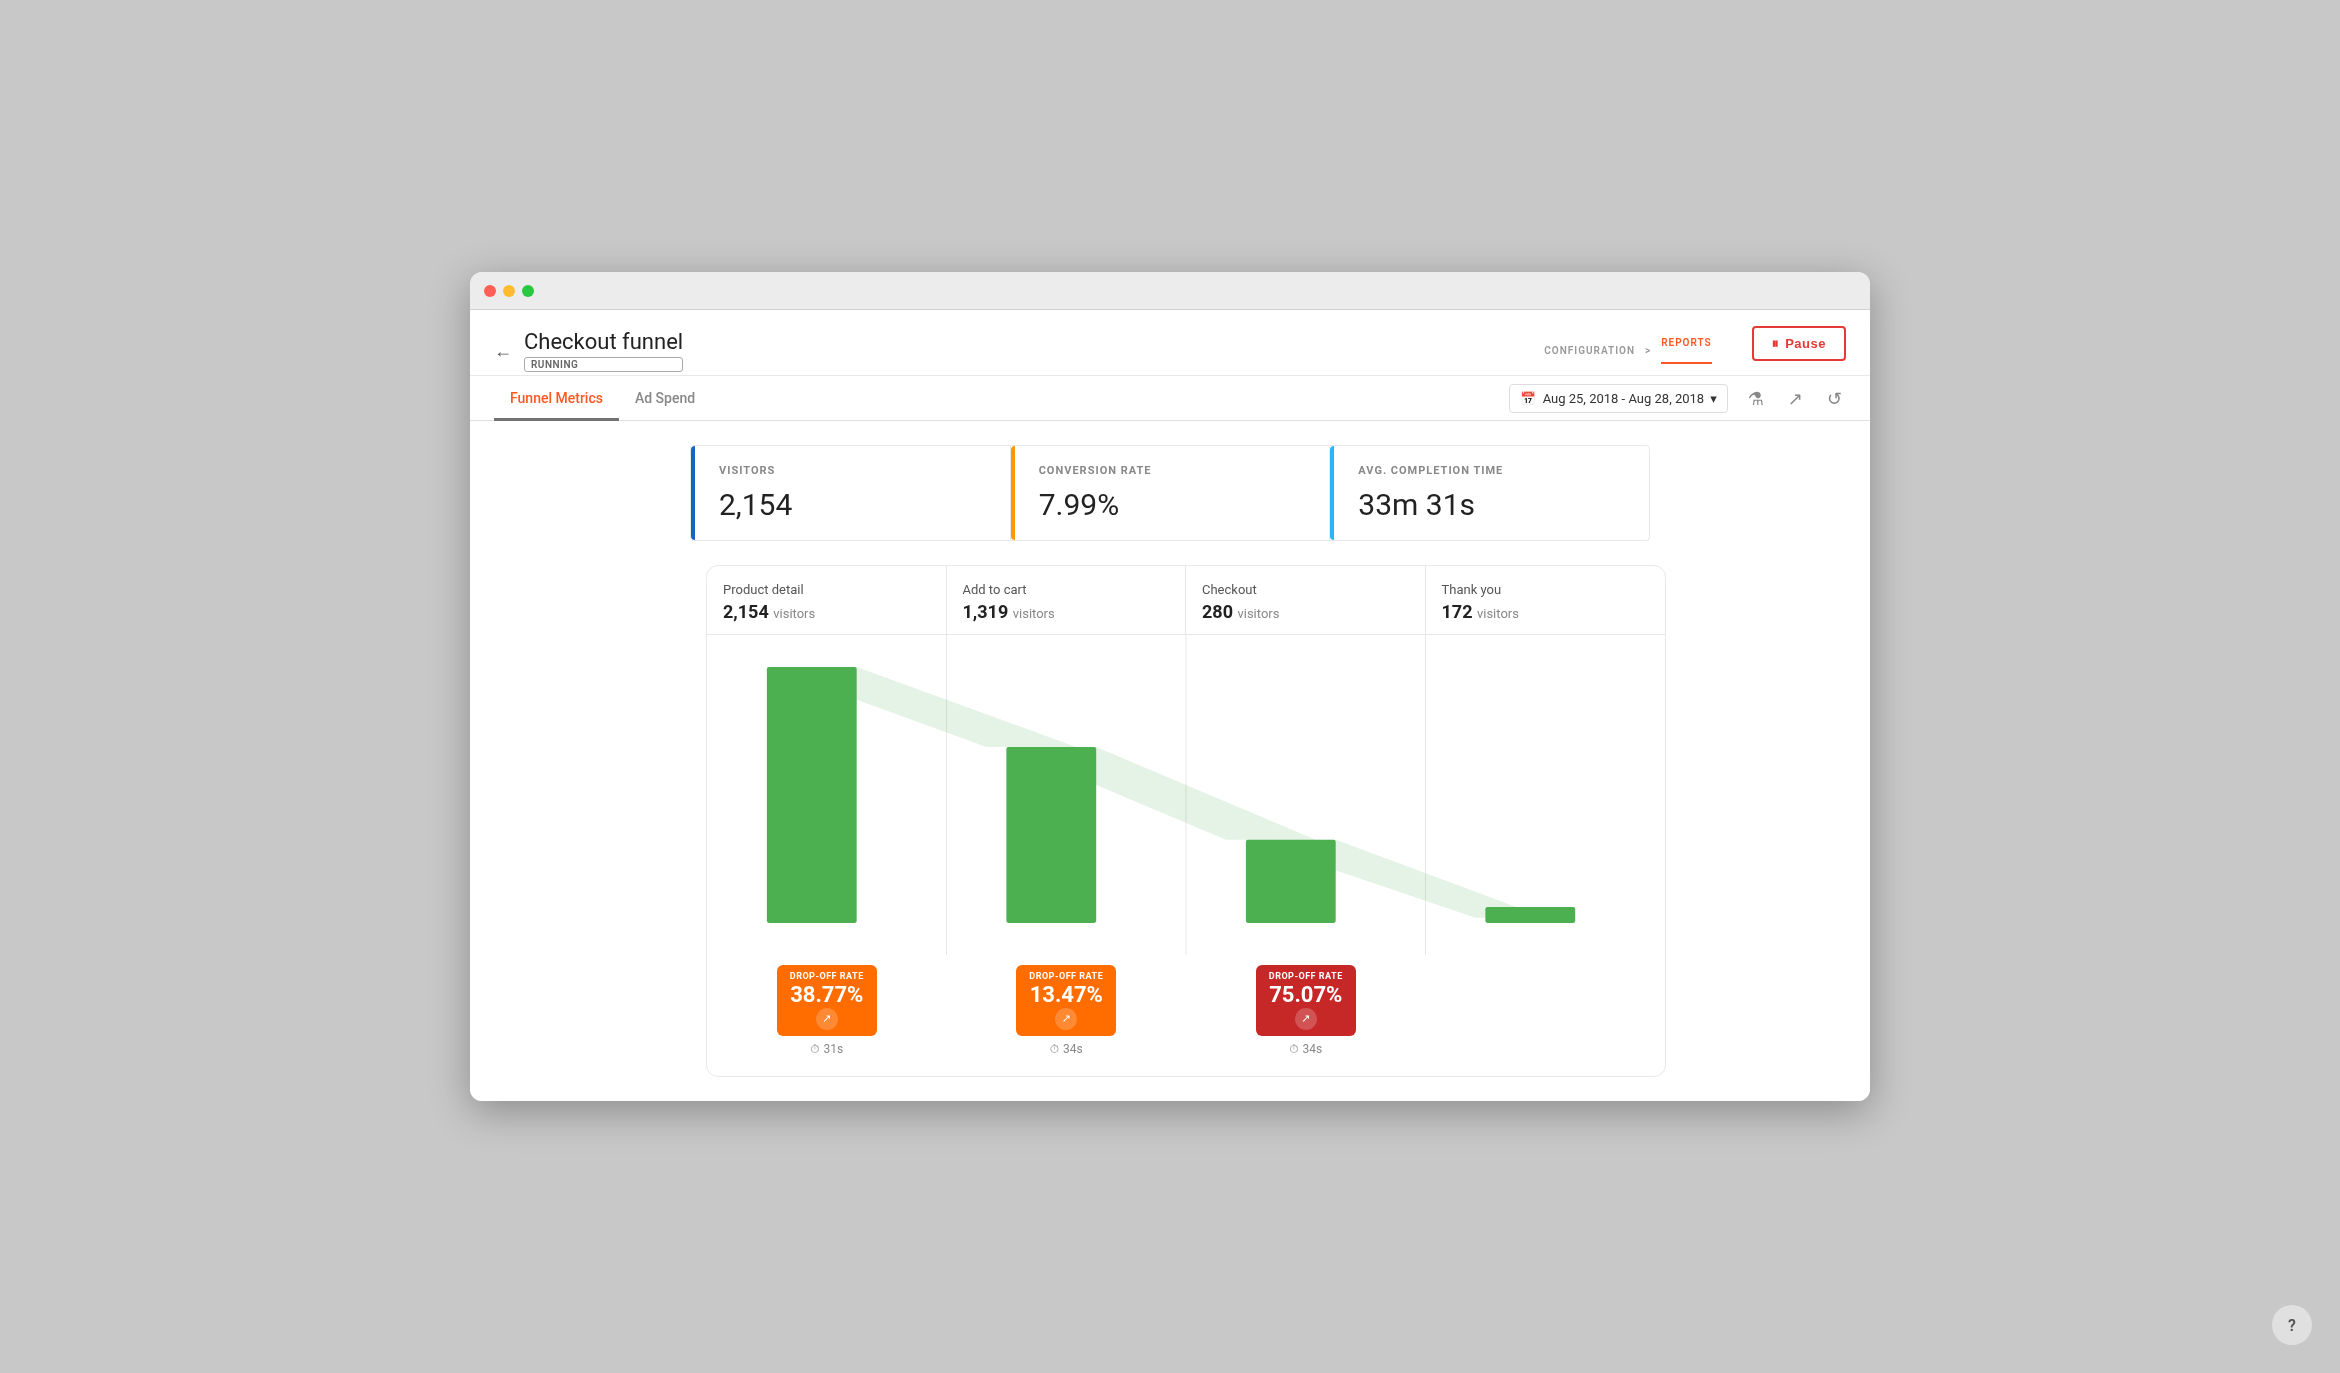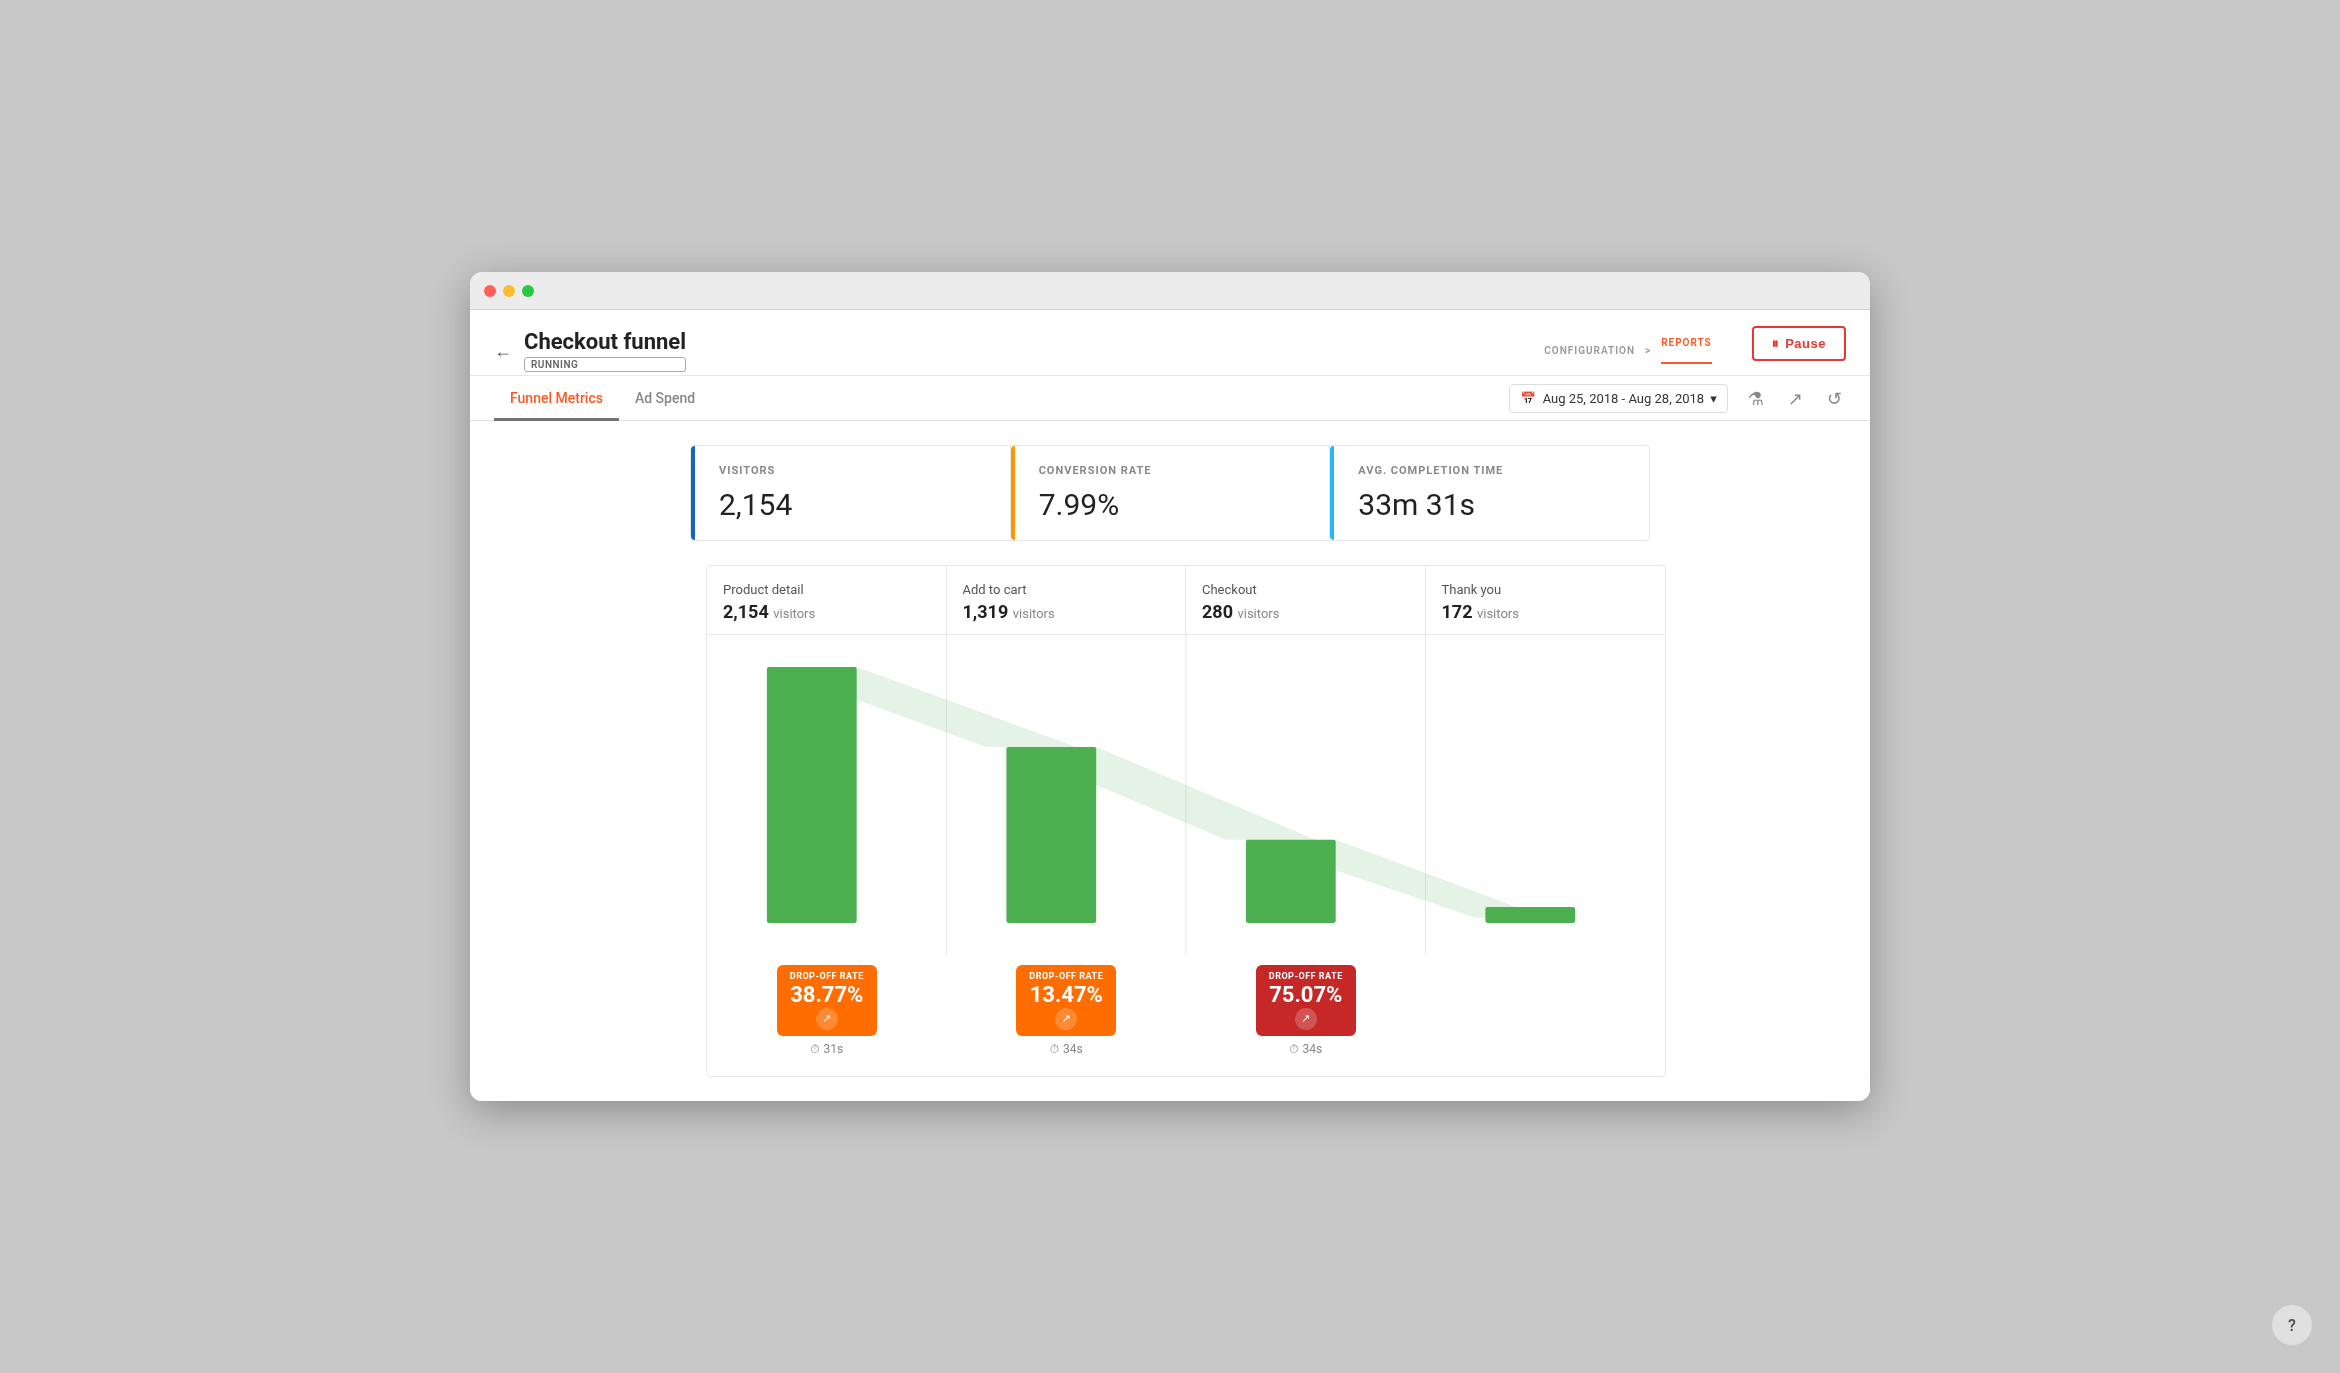--- a/index.html
+++ b/index.html
@@ -63,21 +63,21 @@
       margin-right: 12px;
       color: #555;
       font-size: 18px;
     }
     .page-title-area {
       display: flex;
       flex-direction: column;
     }
     .page-title {
       font-size: 22px;
-      font-weight: 700;
+      font-weight: 400;
       color: #222;
     }
     .status-badge {
       display: inline-block;
       border: 1px solid #aaa;
       border-radius: 3px;
       font-size: 10px;
       font-weight: 600;
       color: #666;
       padding: 1px 6px;
@@ -220,21 +220,21 @@
     
     .funnel-section {
       padding: 24px;
       display: flex;
       justify-content: center;
     }
     .funnel-container {
       width: 100%;
       max-width: 960px;
       border: 1px solid #e8e8e8;
-      border-radius: 4px;
+      border-radius: 12px;
       background: #fff;
       padding: 0;
       overflow: hidden;
       margin-left: 32px;
     }
     .funnel-steps-header {
       display: grid;
       grid-template-columns: 1fr 1fr 1fr 1fr;
       border-bottom: 1px solid #e8e8e8;
     }

